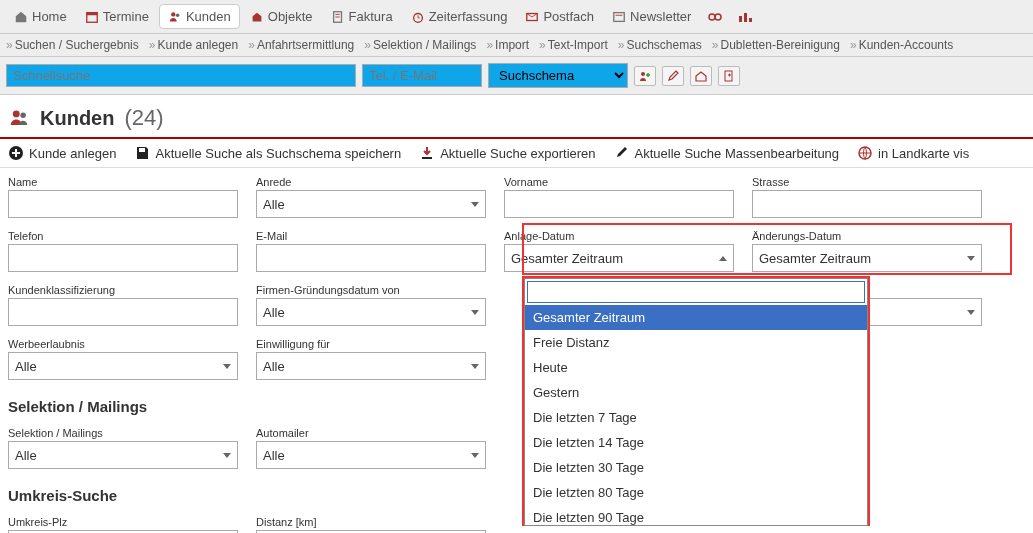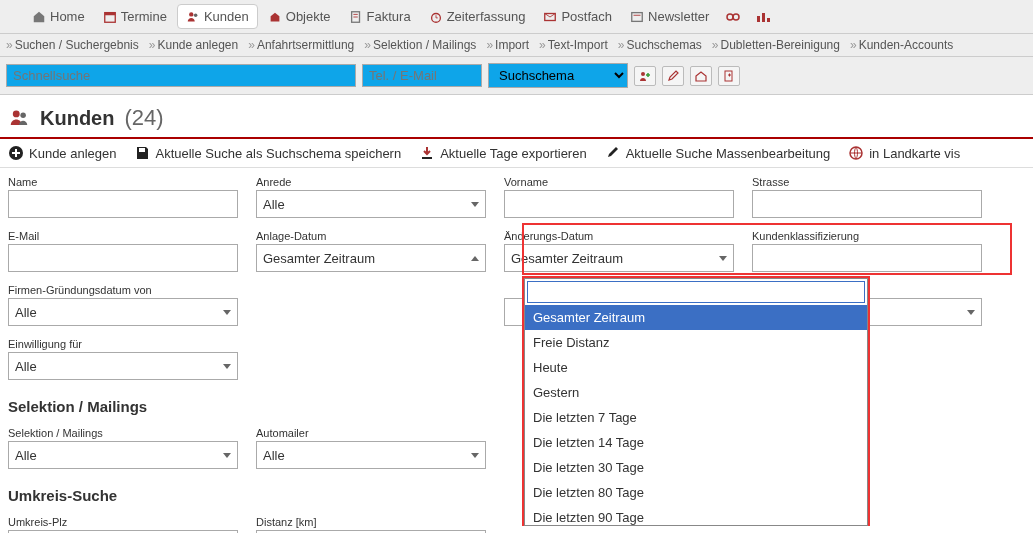--- a/index.html
+++ b/index.html
@@ -1,18 +1,18 @@
 <!DOCTYPE html>
 <html><head>
 <meta charset="utf-8">
 <style>
 * { box-sizing: border-box; margin: 0; padding: 0; font-family: Arial, sans-serif; }
 body { background: #fff; font-size: 13px; color: #333; width: 1033px; }
 
-.topnav { background: #eee; border-bottom: 1px solid #ccc; padding: 4px 24px; display: flex; align-items: center; gap: 2px; }
+.topnav { background: #eee; border-bottom: 1px solid #ccc; padding: 4px 6px; display: flex; align-items: center; gap: 2px; }
 .topnav .tab { display: flex; align-items: center; gap: 4px; padding: 4px 8px; border-radius: 4px; cursor: pointer; color: #555; }
 .topnav .tab.active { background: #fff; border: 1px solid #ccc; }
 .topnav .icon { width: 14px; height: 14px; display: inline-block; }
 .topnav .iconbtn { padding: 4px 6px; cursor: pointer; }
 
 .subnav { background: #eee; border-bottom: 1px solid #ccc; padding: 4px 6px; display: flex; align-items: center; gap: 10px; flex-wrap: wrap; font-size: 12px; }
 .subnav .link { color: #555; cursor: pointer; }
 .subnav .chev { color: #999; margin-right: 2px; }
 
 .searchbar { background: #eee; padding: 6px; display: flex; align-items: center; gap: 6px; border-bottom: 1px solid #ccc; }
@@ -211,21 +211,21 @@
         <path d="M3 2h9l2 2v10H3z" fill="#222"></path>
         <rect x="5" y="3" width="6" height="4" fill="#fff"></rect>
       </svg>
       <span>Aktuelle Suche als Suchschema speichern</span>
     </span>
   <span class="act">
       <svg width="16" height="16" viewBox="0 0 16 16">
         <path d="M8 2v7M5 6l3 3 3-3" fill="none" stroke="#a33" stroke-width="2"></path>
         <path d="M3 12h10v2H3z" fill="#222"></path>
       </svg>
-      <span>Aktuelle Tage exportieren</span>
+      <span>Aktuelle Suche exportieren</span>
     </span>
   <span class="act">
       <svg width="16" height="16" viewBox="0 0 16 16">
         <path d="M3 12l1-3 7-7 2 2-7 7z" fill="#222"></path>
       </svg>
       <span>Aktuelle Suche Massenbearbeitung</span>
     </span>
   <span class="act">
       <svg width="16" height="16" viewBox="0 0 16 16">
         <circle cx="8" cy="8" r="6" fill="none" stroke="#a33" stroke-width="1.5"></circle>
@@ -249,20 +249,24 @@
     </div>
   <div class="field">
       <label>Vorname</label>
       <input style="">
     </div>
   <div class="field">
       <label>Strasse</label>
       <input style="">
     </div>
 
+  <div class="field">
+      <label>Telefon</label>
+      <input style="">
+    </div>
   <div class="field">
       <label>E-Mail</label>
       <input style="">
     </div>
   <div class="field">
       <label>Anlage-Datum</label>
       <div class="selbox">
         <span>Gesamter Zeitraum</span>
         <span class="tri up"></span>
       </div>

